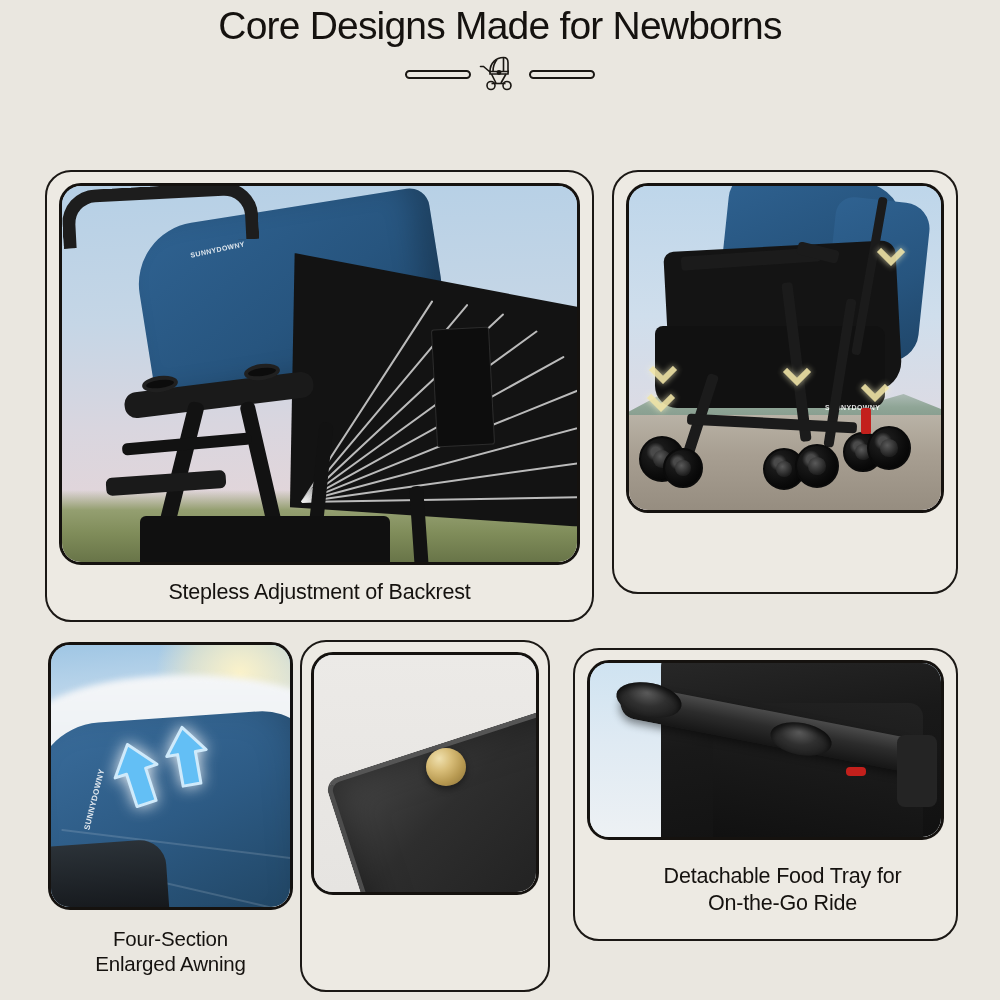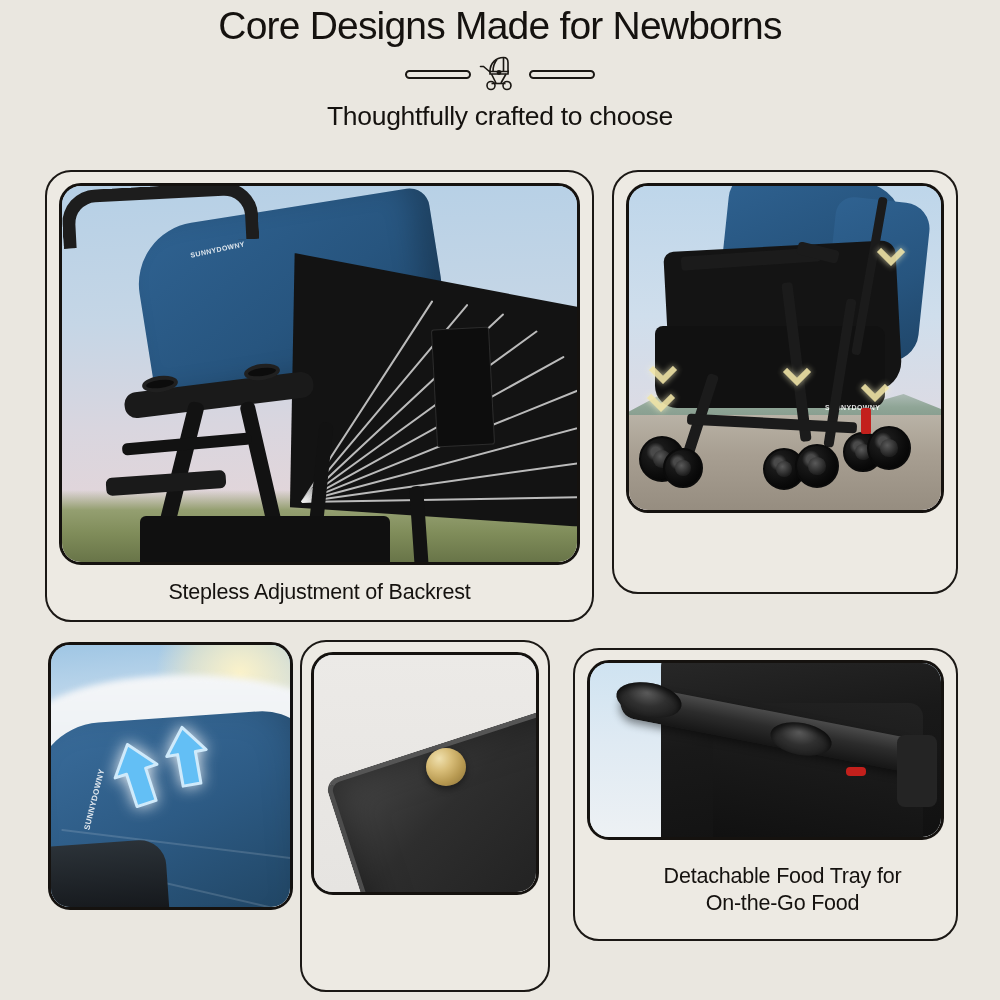--- a/index.html
+++ b/index.html
@@ -265,21 +265,20 @@
         <path d="M13.5 29.5 H27.5"></path>
         <circle cx="13" cy="31.5" r="4"></circle>
         <circle cx="29" cy="31.5" r="4"></circle>
         <circle cx="21" cy="18.5" r="1.6" fill="#1A1713"></circle>
       </svg>
     </span>
     <span class="divider-bar"></span>
   </div>
 
   <div id="subtitle">
-    <span class="sub-line">Thoughtfully crafted to choose</span>
   </div>
 </div>
 
 <div class="card" id="card-backrest">
   <div class="card-photo">
     <div class="sky-a"></div>
     <div class="grass"></div>
 
     <div class="s-blue canopy-1"></div>
     <div class="brandmark" style="left:128px;top:60px;transform:rotate(-12deg);">SUNNYDOWNY</div>
@@ -366,20 +365,26 @@
       <svg width="60" height="70" viewBox="0 0 60 70">
         <path d="M30 2 L52 30 L40 30 L40 64 L20 64 L20 30 L8 30 Z" fill="#63BFF5" stroke="#CFEAFB" stroke-width="3" stroke-linejoin="round" transform="rotate(-18 30 33)"></path>
       </svg>
     </div>
     <div class="aw-arrow" style="left:108px;top:80px;">
       <svg width="56" height="66" viewBox="0 0 56 66">
         <path d="M28 2 L48 28 L37 28 L37 60 L19 60 L19 28 L8 28 Z" fill="#63BFF5" stroke="#CFEAFB" stroke-width="3" stroke-linejoin="round" transform="rotate(-10 28 31)"></path>
       </svg>
     </div>
   </div>
+  <div class="card-caption small">
+    <span>
+      <span>Four-Section</span><br>
+      <span>Enlarged Awning</span>
+    </span>
+  </div>
 </div>
 
 <div class="card" id="card-cushion">
   <div class="card-photo">
     <div class="sky-plain"></div>
     <div class="cu-pad"></div>
     <div class="cu-edge"></div>
     <div class="cu-ball"></div>
   </div>
 </div>
@@ -392,16 +397,16 @@
 
     <div class="tr-bar"></div>
     <div class="tr-cup" style="left:26px;top:20px;width:66px;height:34px;transform:rotate(11deg);"></div>
     <div class="tr-cup" style="left:180px;top:60px;width:62px;height:32px;transform:rotate(11deg);"></div>
     <div class="redbit" style="left:256px;top:104px;width:20px;height:9px;border-radius:4px;"></div>
     <div class="s-dark" style="right:4px;top:72px;width:40px;height:72px;border-radius:8px;background:#242424;"></div>
   </div>
   <div class="card-caption">
     <span>
       <span>Detachable Food Tray for</span><br>
-      <span>On-the-Go Food</span>
+      <span>On-the-Go Ride</span>
     </span>
   </div>
 </div>
 
 </body></html>

